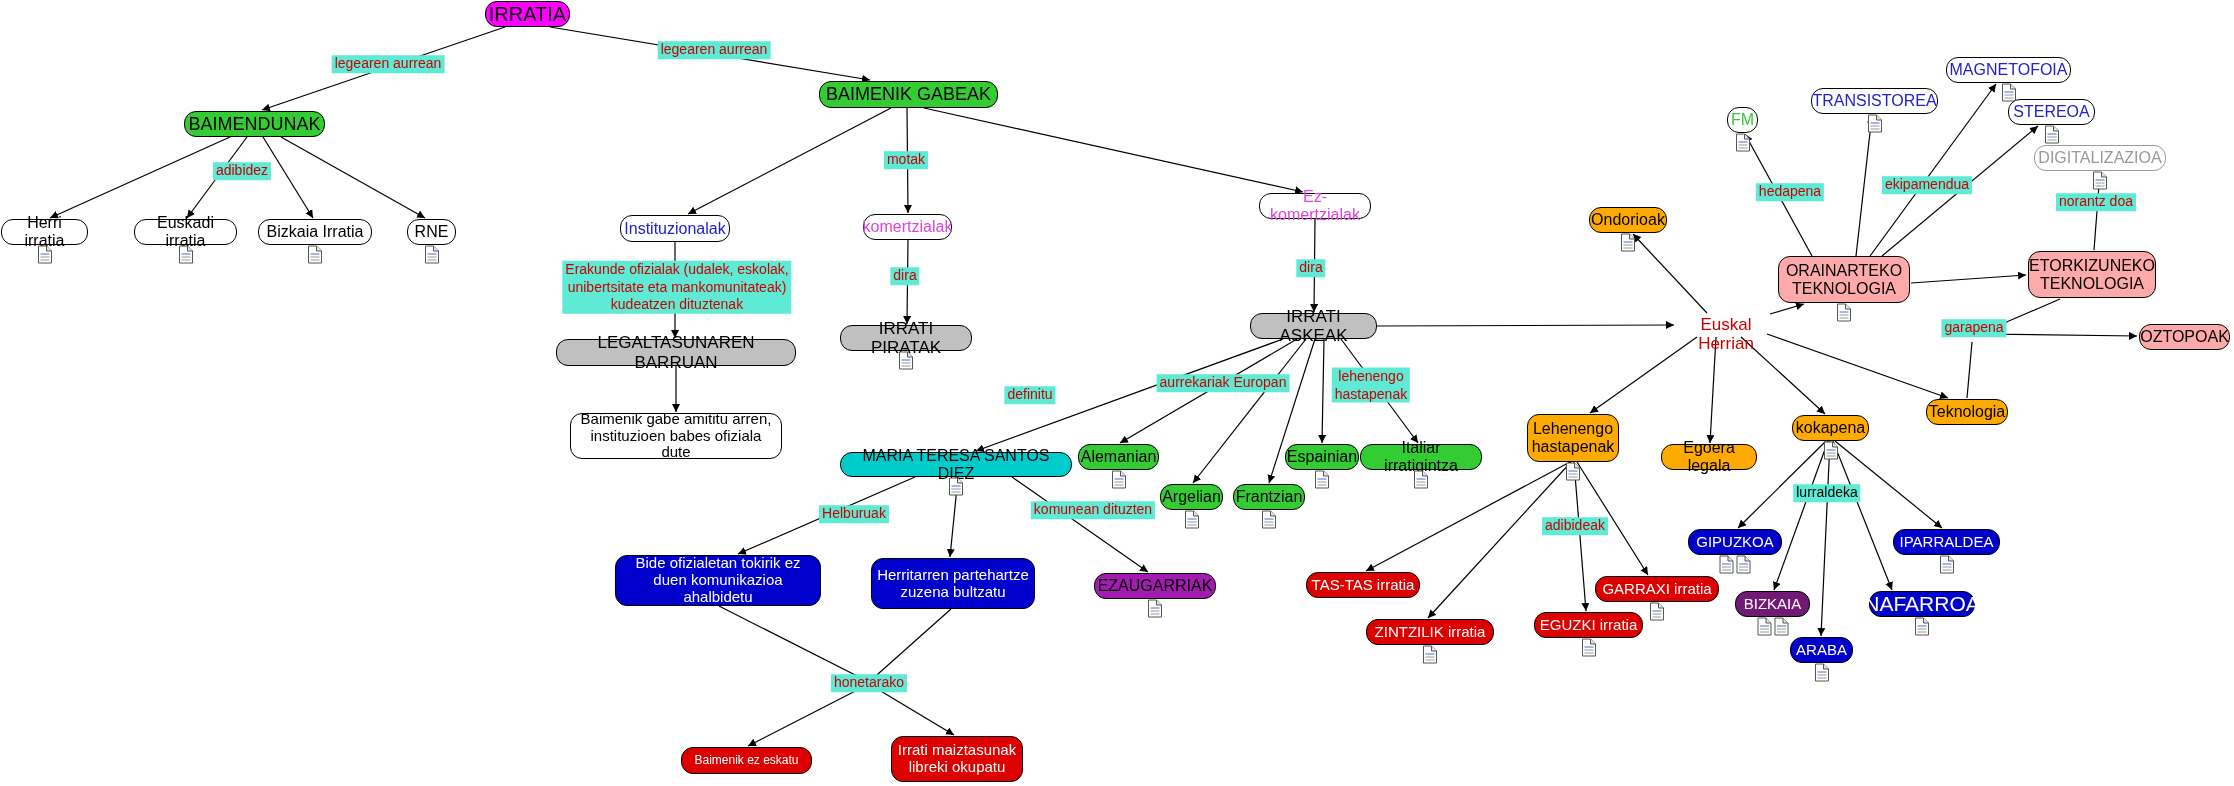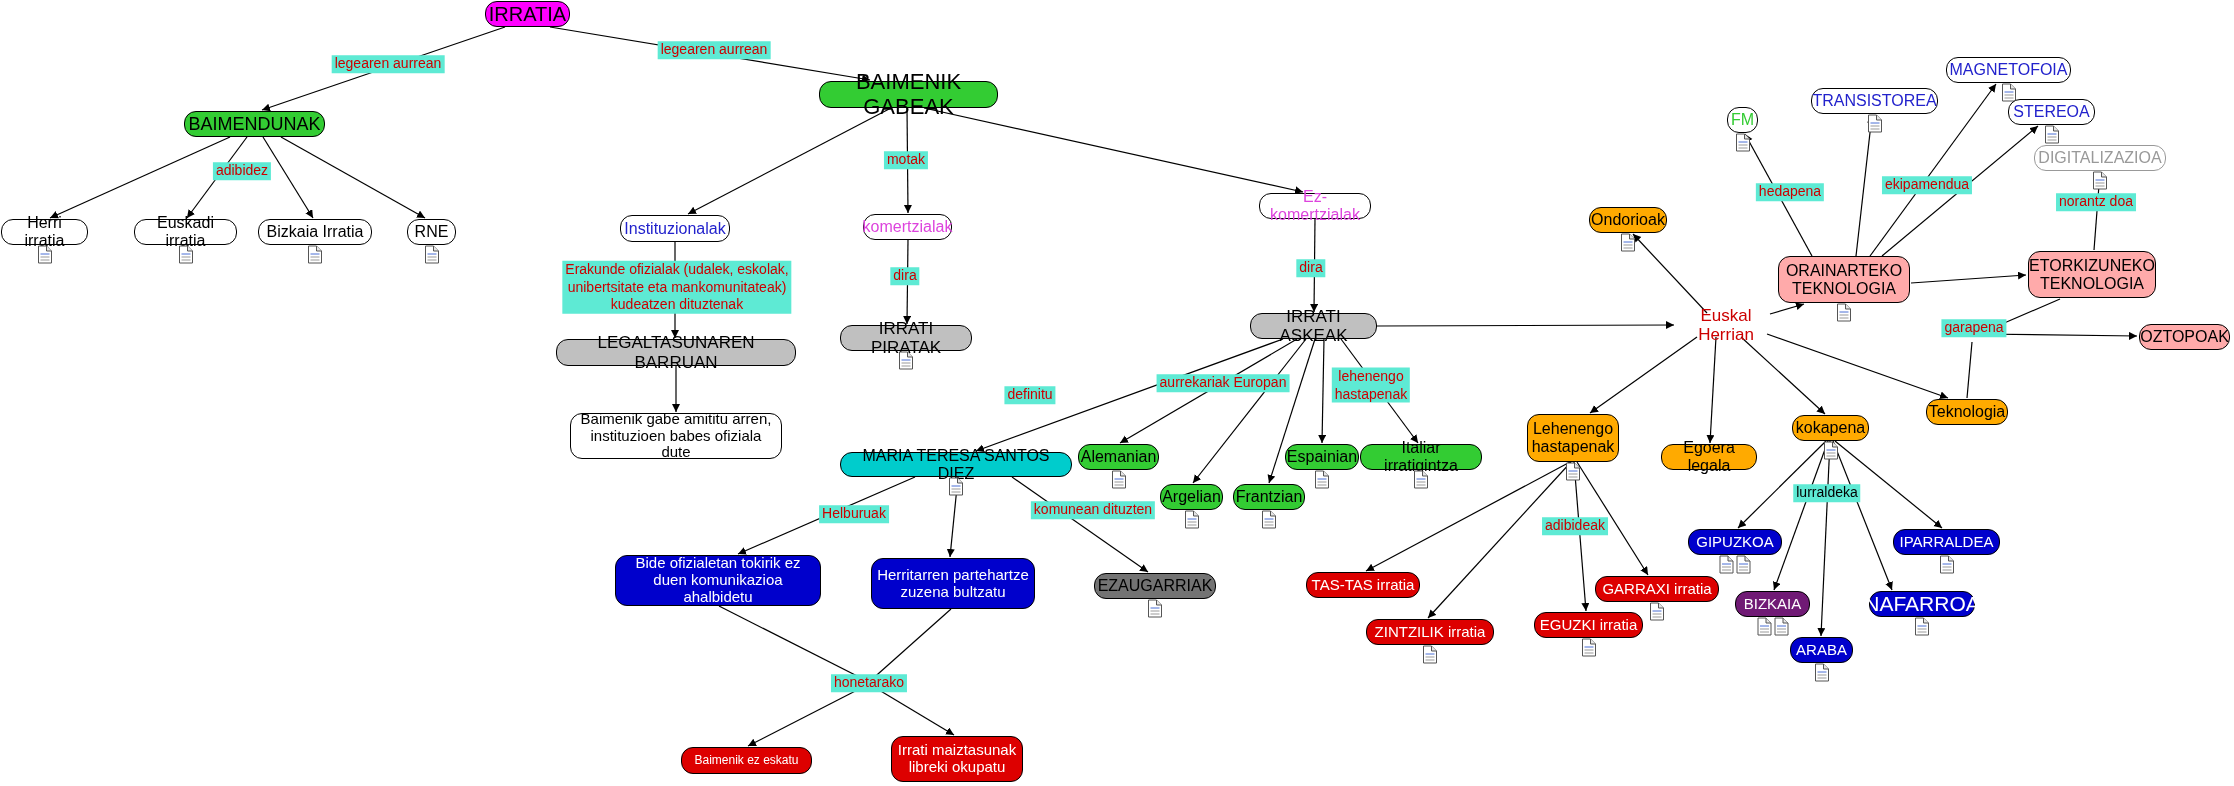--- a/index.html
+++ b/index.html
@@ -5,21 +5,21 @@
   * { margin:0; padding:0; box-sizing:border-box; }
   html,body { background:#ffffff; font-family:"Liberation Sans", sans-serif; }
   #canvas { position:relative; width:2234px; height:786px; background:#ffffff; overflow:hidden; }
   #edge-layer { position:absolute; left:0; top:0; width:2234px; height:786px; }
   line.edge { stroke:#000000; stroke-width:1.2; }
   .node {
     position:absolute; display:flex; align-items:center; justify-content:center;
     text-align:center; border:1px solid #000; border-radius:12px;
     white-space:pre-line; line-height:1.12; padding:1px 3px;
   }
-  .node.plain { border:none; background:transparent !important; font-weight:normal; }
+  .node.plain { border:none; background:transparent !important; font-weight:normal;margin-top:9px; }
   .edge-label {
     position:absolute; transform:translate(-50%,-50%); background:#5eead4;
     padding:0 3px; text-align:center; white-space:pre-line; line-height:1.25;
   }
   .icons { position:absolute; top:100%; left:50%; transform:translateX(-50%); margin-top:1px; display:flex; gap:2px; }
   .icon { display:block; cursor:pointer; }
 </style>
 </head>
 <body>
 
@@ -102,21 +102,21 @@
       <div class="edge-label" style="left: 1575px; top: 526px; color: rgb(204, 0, 0); font-size: 14px;">adibideak</div>
       <div class="edge-label" style="left: 1827px; top: 493px; color: rgb(0, 0, 0); font-size: 14px;">lurraldeka</div>
       <div class="edge-label" style="left: 1790px; top: 192px; color: rgb(204, 0, 0); font-size: 14px;">hedapena</div>
       <div class="edge-label" style="left: 1927px; top: 185px; color: rgb(204, 0, 0); font-size: 14px;">ekipamendua</div>
       <div class="edge-label" style="left: 2096px; top: 202px; color: rgb(204, 0, 0); font-size: 14px;">norantz doa</div>
       <div class="edge-label" style="left: 1974px; top: 328px; color: rgb(204, 0, 0); font-size: 14px;">garapena</div>
     </div>
   <div id="nodes">
       <div class="node" style="left: 485px; top: 1px; width: 85px; height: 26px; background: rgb(255, 0, 255); border-color: rgb(0, 0, 0); color: rgb(0, 0, 0); font-size: 20px;"><span>IRRATIA</span></div>
       <div class="node" style="left: 184px; top: 111px; width: 141px; height: 26px; background: rgb(51, 204, 51); border-color: rgb(0, 0, 0); color: rgb(0, 0, 0); font-size: 18px;"><span>BAIMENDUNAK</span></div>
-      <div class="node" style="left: 819px; top: 81px; width: 179px; height: 27px; background: rgb(51, 204, 51); border-color: rgb(0, 0, 0); color: rgb(0, 0, 0); font-size: 22px;"><span>BAIMENIK GABEAK</span></div>
+      <div class="node" style="left: 819px; top: 81px; width: 179px; height: 27px; background: rgb(51, 204, 51); border-color: rgb(0, 0, 0); color: rgb(0, 0, 0); font-size: 18px;"><span>BAIMENIK GABEAK</span></div>
       <div class="node" style="left: 1px; top: 219px; width: 87px; height: 26px; background: rgb(255, 255, 255); border-color: rgb(0, 0, 0); color: rgb(0, 0, 0); font-size: 16px;"><span>Herri irratia</span><div class="icons"><span><svg class="icon" width="15" height="19" viewBox="0 0 15 19">
               <path d="M1 1 h8 l5 5 v12 h-13 z" fill="#ffffff" stroke="#555555"></path>
               <path d="M9 1 v5 h5" fill="#e6e6e6" stroke="#555555"></path>
               <line x1="3" y1="9" x2="12" y2="9" stroke="#4a6fd4" stroke-width="1"></line>
               <line x1="3" y1="12" x2="12" y2="12" stroke="#999999" stroke-width="1"></line>
               <line x1="3" y1="15" x2="12" y2="15" stroke="#999999" stroke-width="1"></line>
             </svg></span></div></div>
       <div class="node" style="left: 134px; top: 219px; width: 103px; height: 26px; background: rgb(255, 255, 255); border-color: rgb(0, 0, 0); color: rgb(0, 0, 0); font-size: 16px;"><span>Euskadi irratia</span><div class="icons"><span><svg class="icon" width="15" height="19" viewBox="0 0 15 19">
               <path d="M1 1 h8 l5 5 v12 h-13 z" fill="#ffffff" stroke="#555555"></path>
               <path d="M9 1 v5 h5" fill="#e6e6e6" stroke="#555555"></path>
@@ -258,21 +258,21 @@
               <line x1="3" y1="12" x2="12" y2="12" stroke="#999999" stroke-width="1"></line>
               <line x1="3" y1="15" x2="12" y2="15" stroke="#999999" stroke-width="1"></line>
             </svg></span></div></div>
       <div class="node" style="left: 2034px; top: 145px; width: 132px; height: 26px; background: rgb(255, 255, 255); border-color: rgb(153, 153, 153); color: rgb(153, 153, 153); font-size: 16px;"><span>DIGITALIZAZIOA</span><div class="icons"><span><svg class="icon" width="15" height="19" viewBox="0 0 15 19">
               <path d="M1 1 h8 l5 5 v12 h-13 z" fill="#ffffff" stroke="#555555"></path>
               <path d="M9 1 v5 h5" fill="#e6e6e6" stroke="#555555"></path>
               <line x1="3" y1="9" x2="12" y2="9" stroke="#4a6fd4" stroke-width="1"></line>
               <line x1="3" y1="12" x2="12" y2="12" stroke="#999999" stroke-width="1"></line>
               <line x1="3" y1="15" x2="12" y2="15" stroke="#999999" stroke-width="1"></line>
             </svg></span></div></div>
-      <div class="node" style="left: 1094px; top: 573px; width: 122px; height: 26px; background: #737373; border-color: rgb(0, 0, 0); color: rgb(0, 0, 0); font-size: 16px;"><span>EZAUGARRIAK</span><div class="icons"><span><svg class="icon" width="15" height="19" viewBox="0 0 15 19">
+      <div class="node" style="left: 1094px; top: 573px; width: 122px; height: 26px; background: #a21caf; border-color: rgb(0, 0, 0); color: rgb(0, 0, 0); font-size: 16px;"><span>EZAUGARRIAK</span><div class="icons"><span><svg class="icon" width="15" height="19" viewBox="0 0 15 19">
               <path d="M1 1 h8 l5 5 v12 h-13 z" fill="#ffffff" stroke="#555555"></path>
               <path d="M9 1 v5 h5" fill="#e6e6e6" stroke="#555555"></path>
               <line x1="3" y1="9" x2="12" y2="9" stroke="#4a6fd4" stroke-width="1"></line>
               <line x1="3" y1="12" x2="12" y2="12" stroke="#999999" stroke-width="1"></line>
               <line x1="3" y1="15" x2="12" y2="15" stroke="#999999" stroke-width="1"></line>
             </svg></span></div></div>
       <div class="node" style="left: 615px; top: 555px; width: 206px; height: 51px; background: rgb(0, 0, 204); border-color: rgb(0, 0, 0); color: rgb(255, 255, 255); font-size: 15px;"><span>Bide ofizialetan tokirik ez
 duen komunikazioa ahalbidetu</span></div>
       <div class="node" style="left: 871px; top: 558px; width: 164px; height: 51px; background: rgb(0, 0, 204); border-color: rgb(0, 0, 0); color: rgb(255, 255, 255); font-size: 15px;"><span>Herritarren partehartze
 zuzena bultzatu</span></div>

